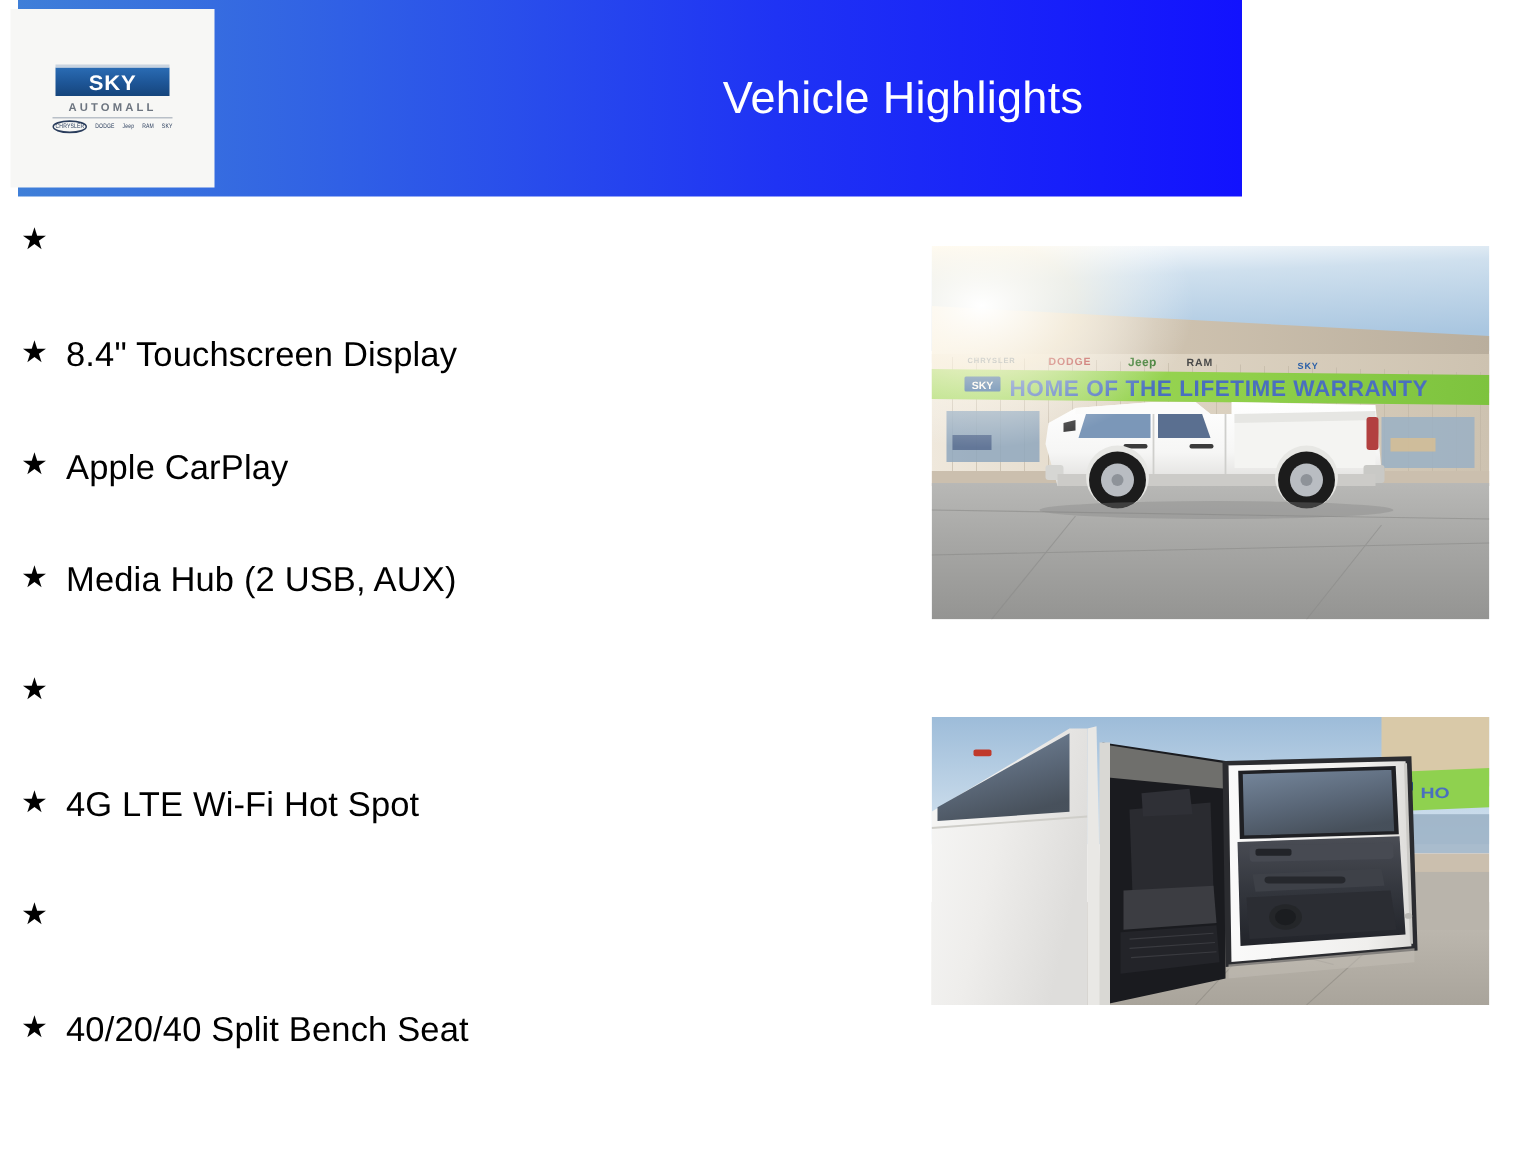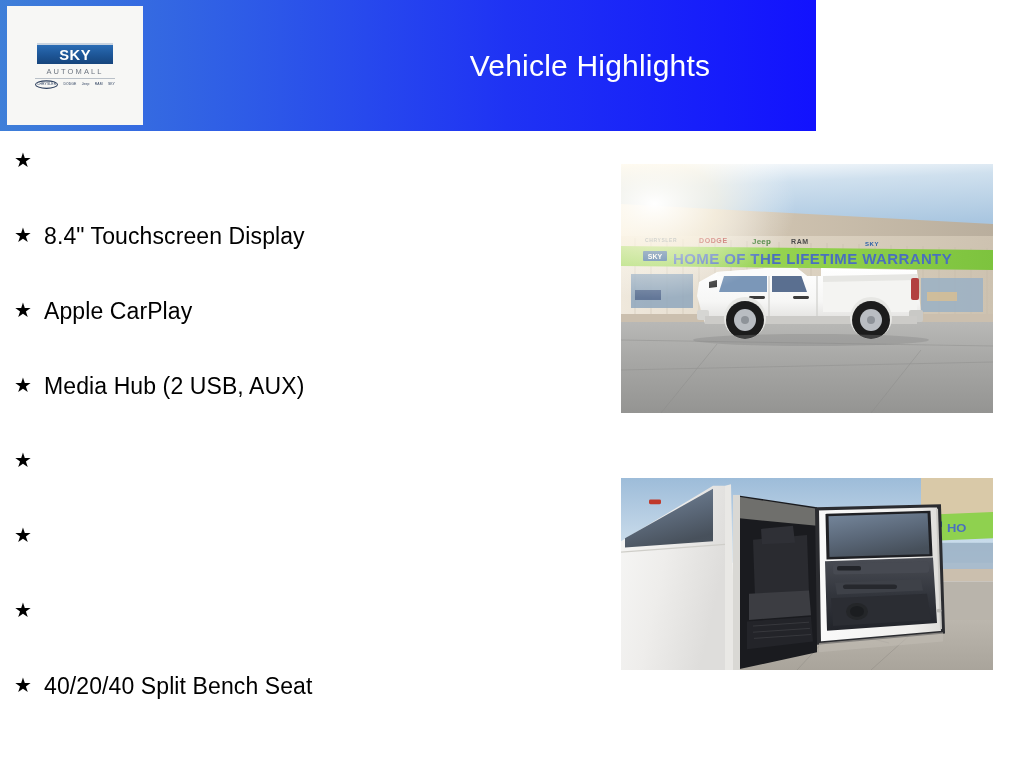--- a/index.html
+++ b/index.html
@@ -6,21 +6,21 @@
   html, body {
     width: 1024px; height: 768px;
     overflow: hidden;
     background: #ffffff;
     font-family: "Liberation Sans", sans-serif;
   }
 
   
   #header {
     position: absolute;
-    left: 0; top: 0;
+    left: 12px; top: 0;
     width: 816px; height: 131px;
     background: linear-gradient(90deg, #3f7fd8 0%, #2f5ee6 28%, #1f33f4 62%, #1212fe 100%);
   }
   #header-title {
     position: absolute;
     left: 170px; top: 0;
     width: 840px; height: 131px;
     display: flex; align-items: center; justify-content: center;
     color: #ffffff;
     font-size: 30px;
@@ -52,21 +52,21 @@
     font-size: 14px;
     font-weight: 700;
     letter-spacing: 0.5px;
     font-family: "Liberation Sans", sans-serif;
     transform: scaleX(1.05);
   }
   #automall-text {
     margin-top: 3px;
     color: #6d7580;
     font-size: 7.5px;
-    font-weight: 400;
+    font-weight: 700;
     letter-spacing: 2.1px;
   }
   #logo-rule { width: 80px; height: 1px; background: #b9c0c8; margin-top: 2px; }
   #brand-row {
     width: 80px; margin-top: 2px;
     display: flex; align-items: center; justify-content: space-between;
   }
   .brand-mark {
     font-size: 3.4px;
     color: #2a3d5c;
@@ -156,20 +156,21 @@
   </div>
   <div class="feature-item">
     <span class="feature-star">★</span>
     <span class="feature-label">Media Hub (2 USB, AUX)</span>
   </div>
   <div class="feature-item">
     <span class="feature-star">★</span>
   </div>
   <div class="feature-item">
     <span class="feature-star">★</span>
+    <span class="feature-label">4G LTE Wi-Fi Hot Spot</span>
   </div>
   <div class="feature-item">
     <span class="feature-star">★</span>
   </div>
   <div class="feature-item">
     <span class="feature-star">★</span>
     <span class="feature-label">40/20/40 Split Bench Seat</span>
   </div>
 </div>
 

